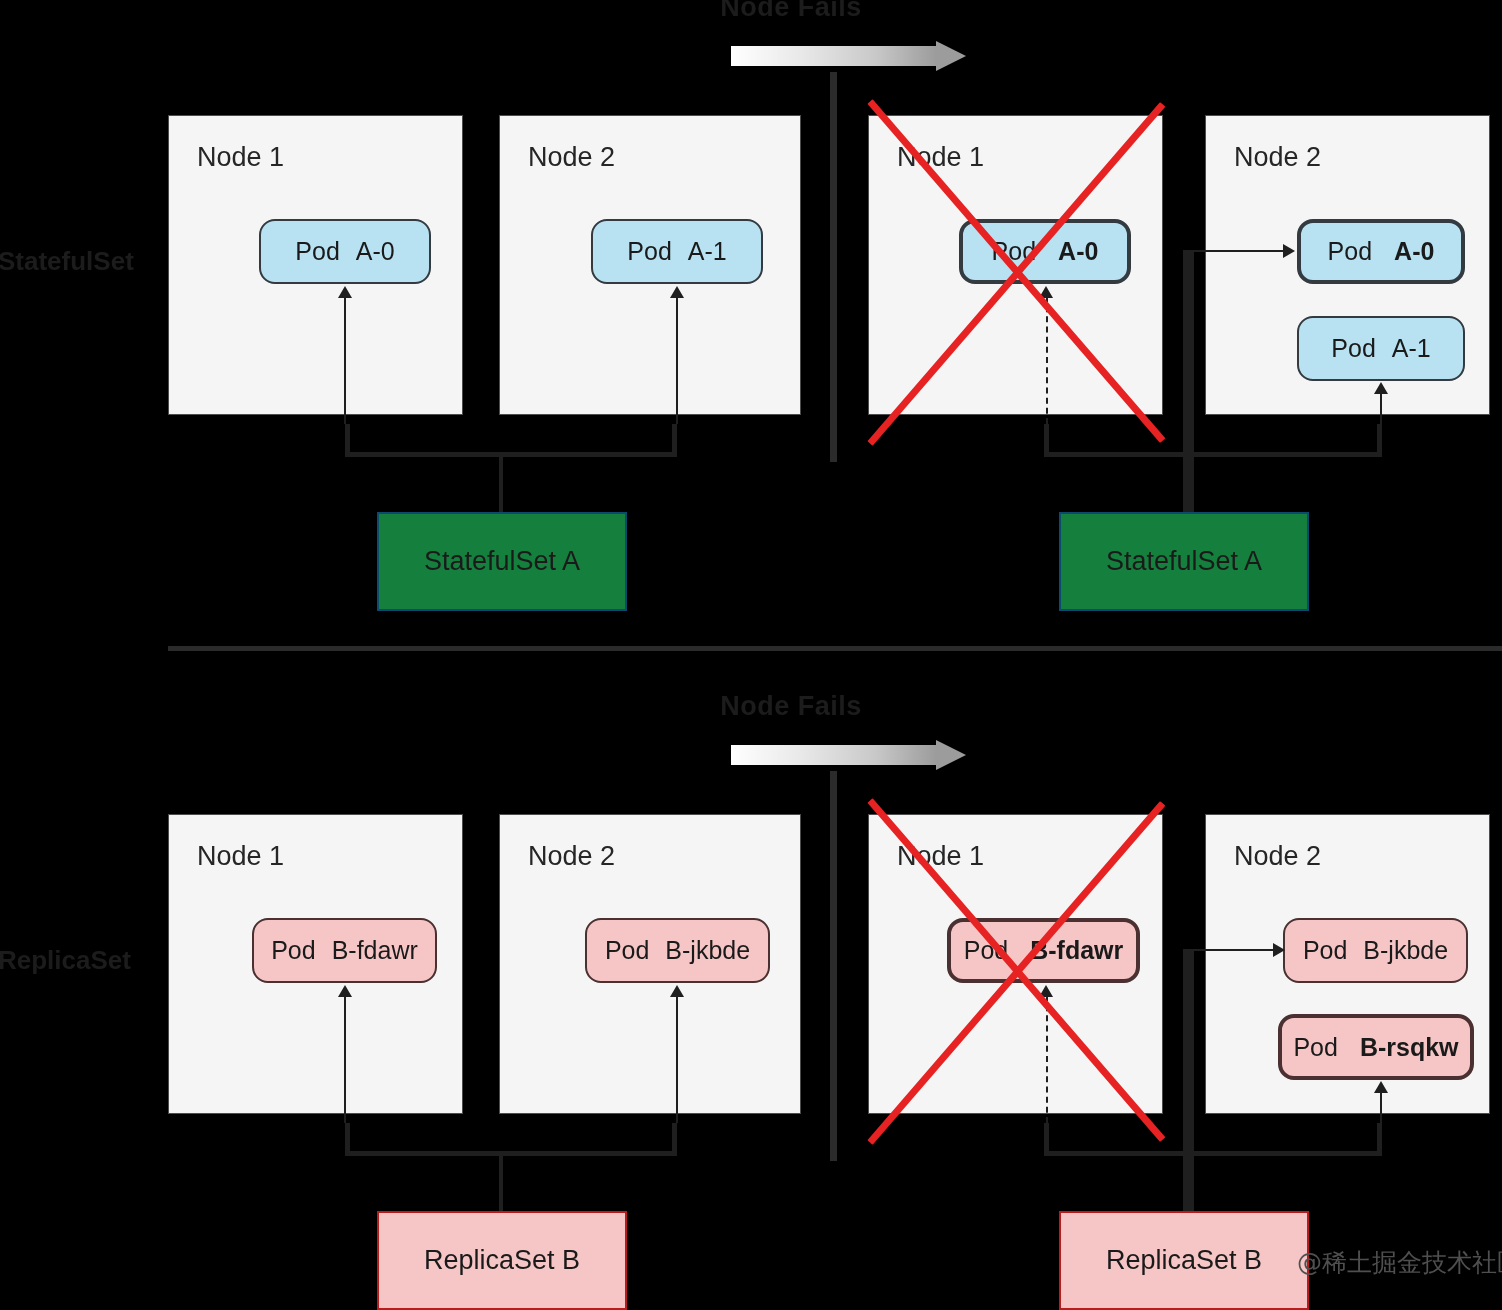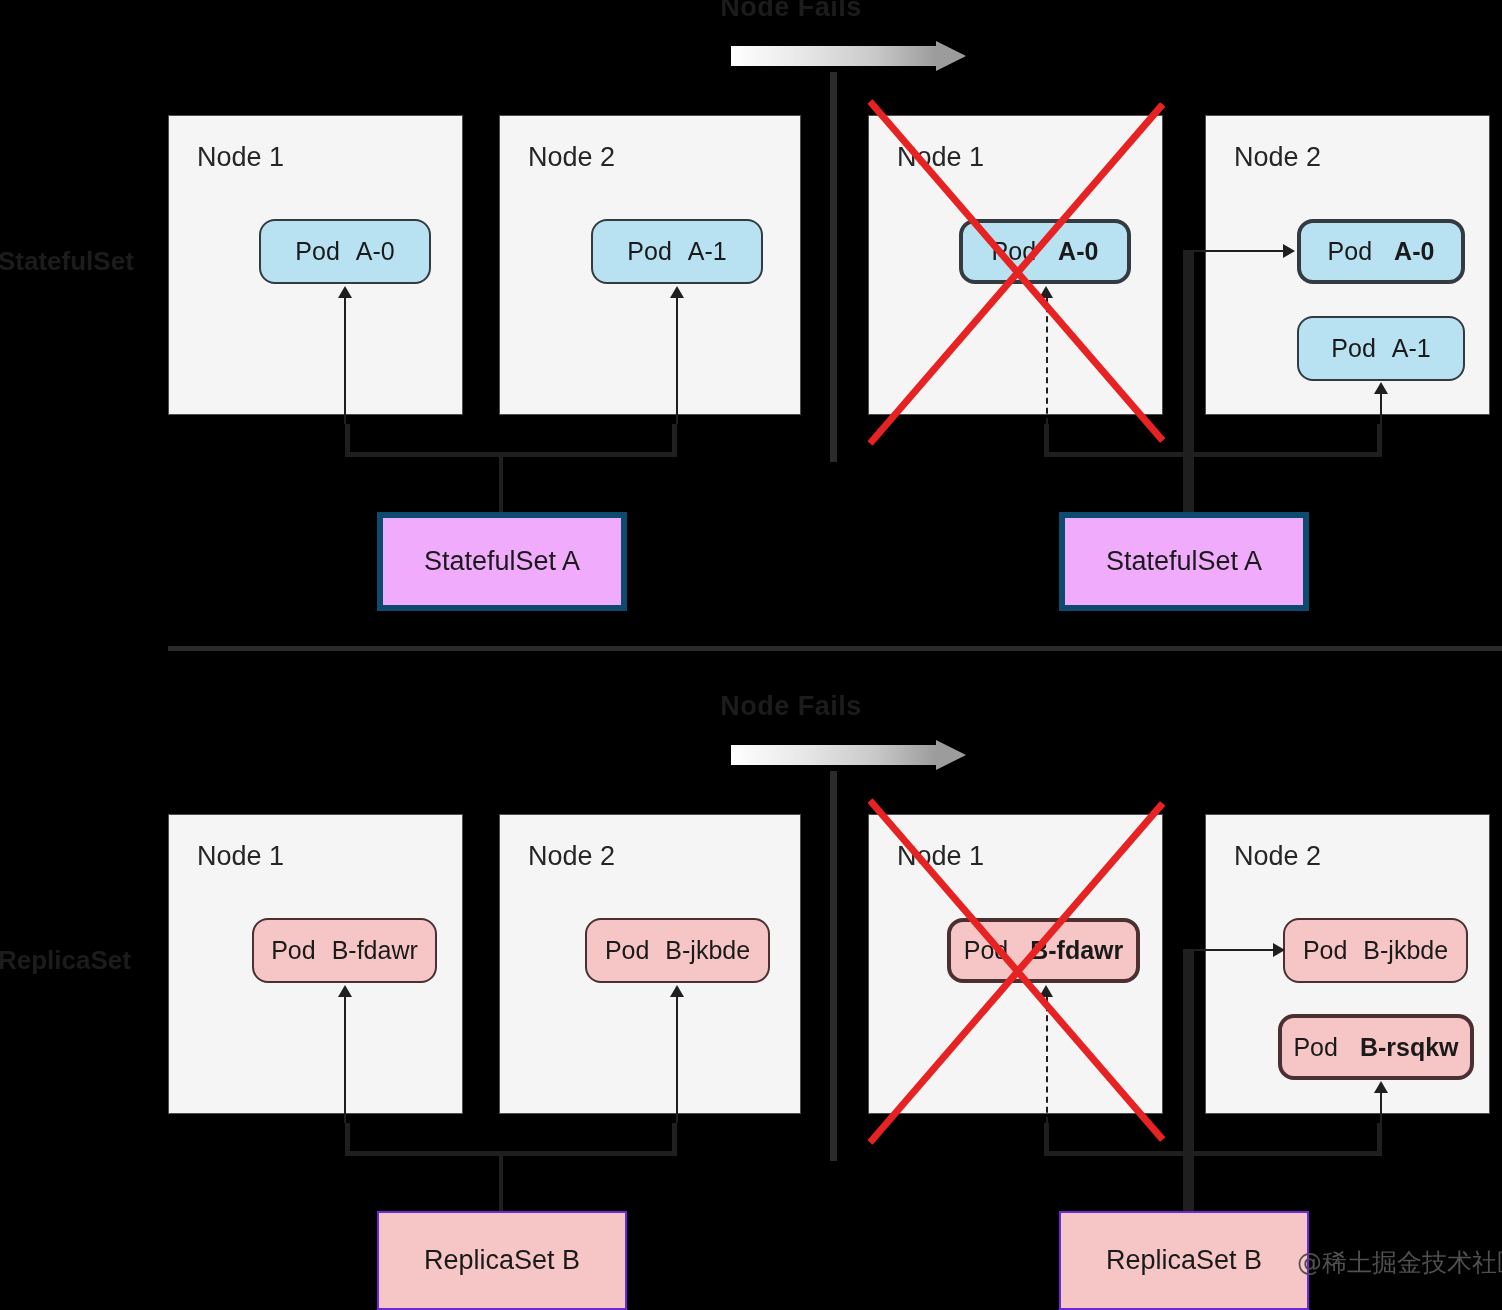--- a/index.html
+++ b/index.html
@@ -107,22 +107,22 @@
   .ctrl-box {
     position: absolute;
     box-sizing: border-box;
     display: flex;
     align-items: center;
     justify-content: center;
     font-size: 27px;
     color: #1a1a1a;
     white-space: nowrap;
   }
-  .ctrl-box.blue { background: #f0abfc; border: 6px solid #0c4a6e; }
-  .ctrl-box.red  { background: #f6c6c6; border: 2px solid #6d28d9; text-align: center; }
+  .ctrl-box.blue { background: #15803d; border: 2px solid #0c4a6e; }
+  .ctrl-box.red  { background: #f6c6c6; border: 2px solid #b91c1c; text-align: center; }
 
   
   .line {
     position: absolute;
     background: #1f1f1f;
   }
   .line-thick { background: #1f1f1f; }
   .arrow-up {
     position: absolute;
     width: 0;

